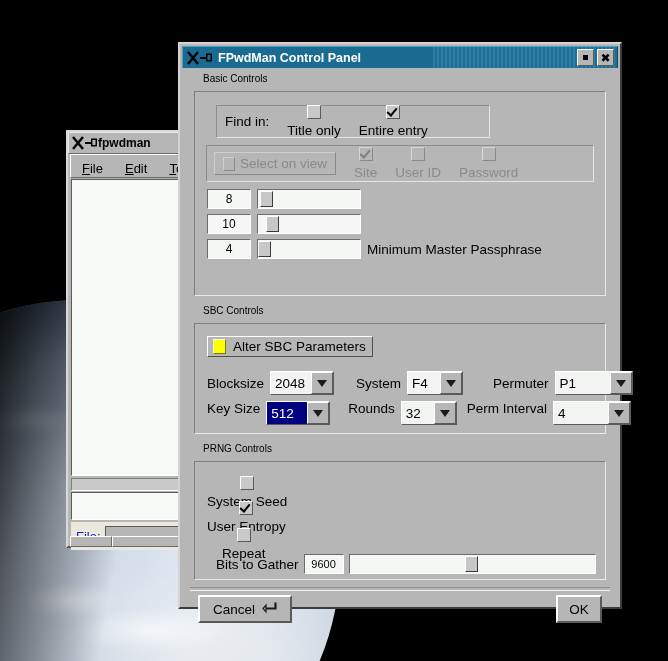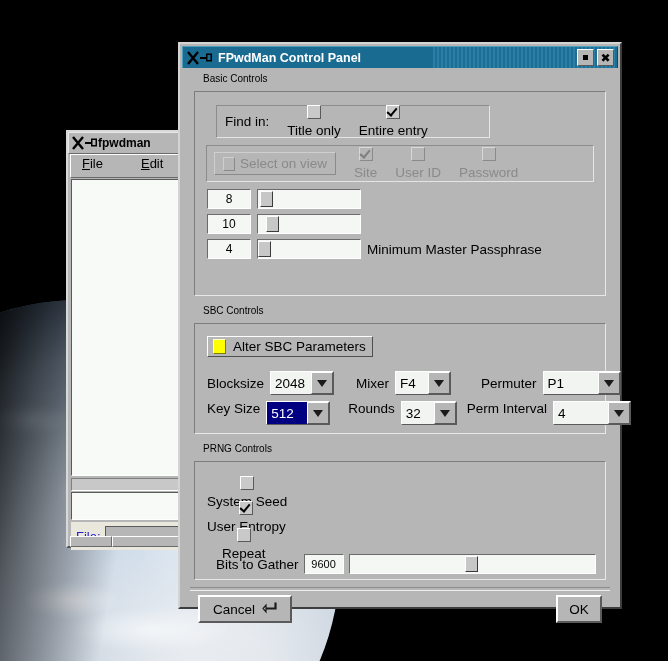--- a/index.html
+++ b/index.html
@@ -51,21 +51,21 @@
   #bgwin{left:66px;top:130px;width:120px;height:418px;}
   #bgwin .wframe{position:absolute;inset:0;background:#b6b6b6;
     border-top:2px solid #d9d9d9;border-left:2px solid #d9d9d9;
     border-right:2px solid #545454;border-bottom:2px solid #545454;}
   #bgwin .tbar{position:absolute;left:2px;top:2px;right:2px;height:20px;background:#b6b6b6;
     border-top:1px solid #e8e8e8;border-left:1px solid #e8e8e8;border-right:1px solid #6a6a6a;border-bottom:1px solid #6a6a6a;
     display:flex;align-items:center;padding-left:3px;overflow:hidden;}
   #bgwin .tbar .ttl{font-weight:bold;font-size:12px;color:#000;white-space:nowrap;}
   #bgwin .menubar{position:absolute;left:4px;top:24px;right:4px;height:22px;background:#b6b6b6;
     border-top:1px solid #ffffff;border-left:1px solid #ffffff;border-right:1px solid #6a6a6a;border-bottom:1px solid #6a6a6a;
-    display:flex;align-items:flex-start;overflow:hidden;gap:16px;}
+    display:flex;align-items:flex-end;overflow:hidden;}
   #bgwin .menubar .mi{padding:1px 11px;font-size:13px;color:#000;white-space:nowrap;}
   #bgwin .menubar .mi u{text-decoration:underline;}
   #bgwin .listarea{position:absolute;left:5px;top:49px;right:5px;height:295px;background:#f7faf7;
     border-top:1px solid #5a5a5a;border-left:1px solid #5a5a5a;border-right:1px solid #ffffff;border-bottom:1px solid #ffffff;}
   #bgwin .hbar{position:absolute;left:5px;top:348px;right:5px;height:11px;background:#c8c8c8;
     border-top:1px solid #808080;border-left:1px solid #808080;border-right:1px solid #ffffff;border-bottom:1px solid #ffffff;}
   #bgwin .entry2{position:absolute;left:5px;top:362px;right:5px;height:26px;background:#f7faf7;
     border-top:1px solid #5a5a5a;border-left:1px solid #5a5a5a;border-right:1px solid #ffffff;border-bottom:1px solid #ffffff;}
   #bgwin .filerow{position:absolute;left:5px;top:392px;right:5px;height:28px;background:#eae7dc;
     display:flex;align-items:center;padding-left:5px;gap:4px;}
@@ -307,21 +307,21 @@
         </div>
 
         <div style="position:absolute;left:13px;top:65px;display:flex;align-items:center;gap:6px;">
           <span class="fieldlbl">Blocksize</span>
           <span class="omenu" style="width:62px;">
             <span class="val">2048</span>
             <span class="arrowbtn">
                 <span class="tri"></span>
               </span>
           </span>
-          <span class="fieldlbl" style="margin-left:16px;">Mixer</span>
+          <span class="fieldlbl" style="margin-left:16px;">System</span>
           <span class="omenu" style="width:54px;">
             <span class="val">F4</span>
             <span class="arrowbtn">
                 <span class="tri"></span>
               </span>
           </span>
           <span class="fieldlbl" style="margin-left:24px;">Permuter</span>
           <span class="omenu" style="width:76px;">
             <span class="val">P1</span>
             <span class="arrowbtn">

